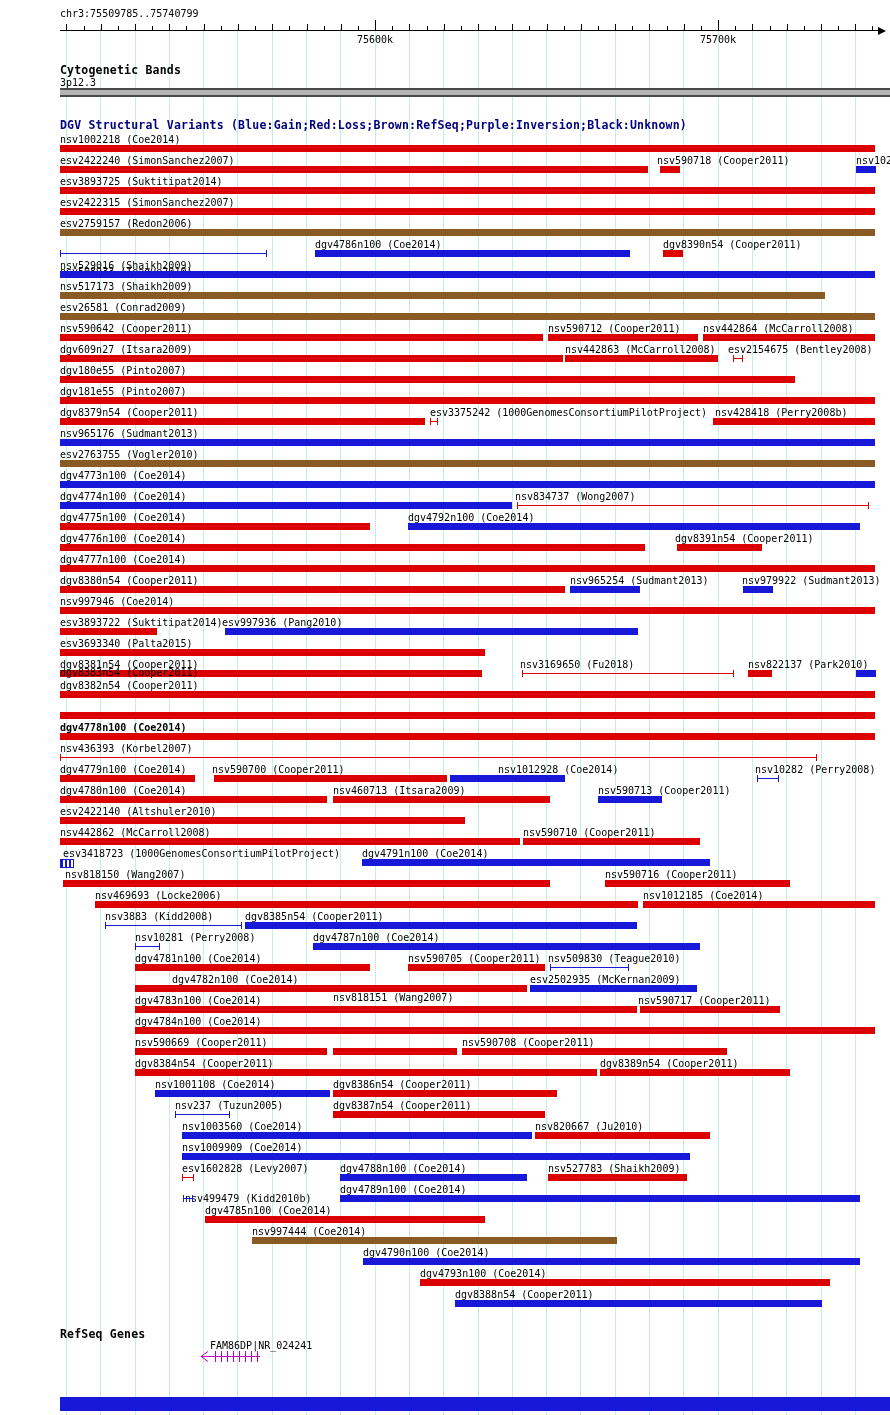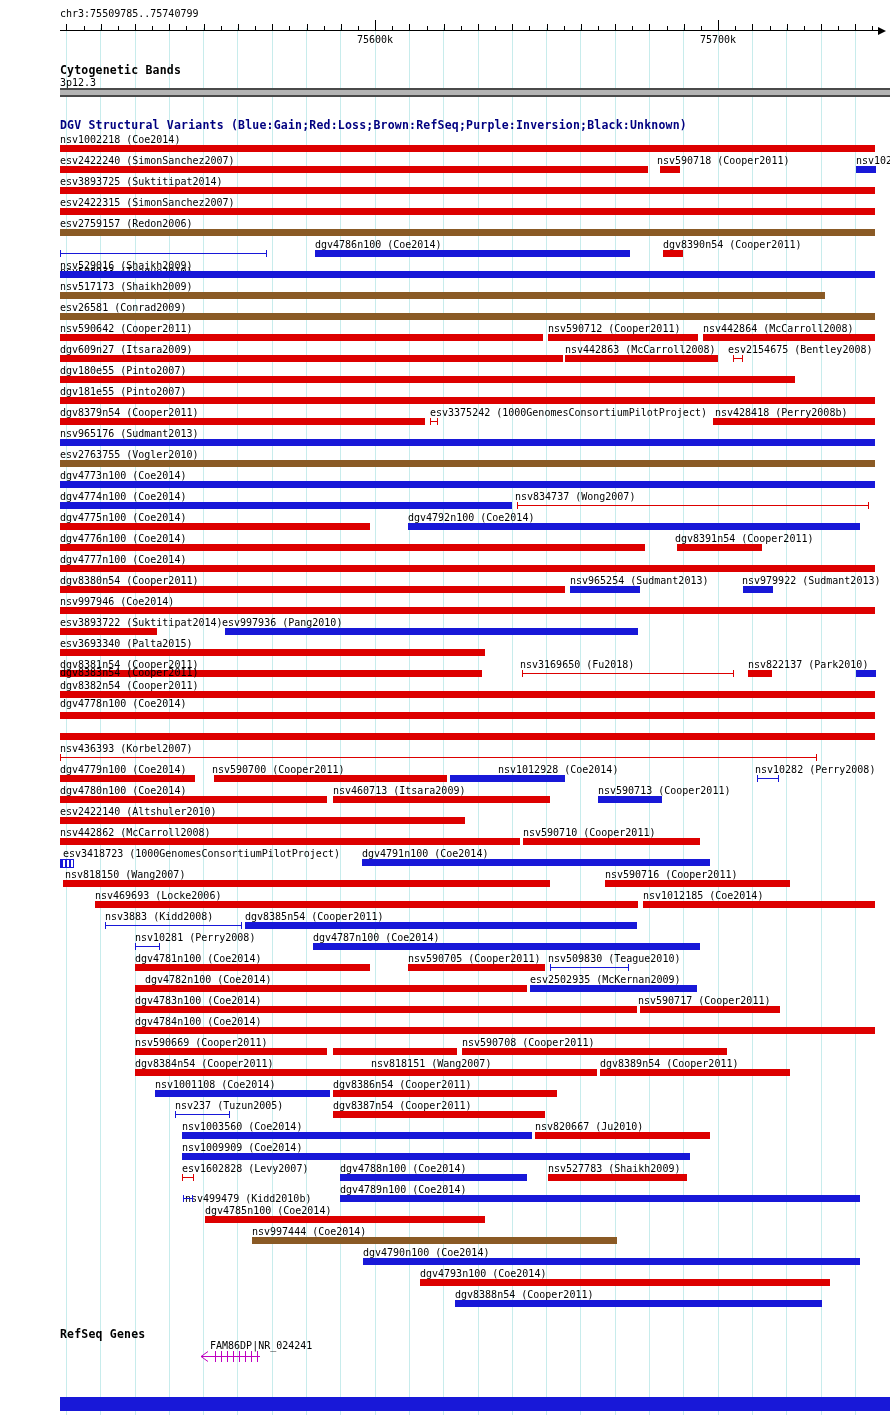--- a/index.html
+++ b/index.html
@@ -179,21 +179,21 @@
       <span class="feat-label" style="left: 520px; top: 659px;">nsv3169650 (Fu2018)</span>
       <span class="feat-label" style="left: 748px; top: 659px;">nsv822137 (Park2010)</span>
       <div class="bar rect" style="left: 60px; top: 670px; width: 422px; background: rgb(221, 0, 0);"></div>
       <div class="bar line" style="left: 522px; top: 670px; width: 210px; border-left: 1px solid rgb(221, 0, 0); border-right: 1px solid rgb(221, 0, 0); background-image: linear-gradient(rgb(221, 0, 0), rgb(221, 0, 0));"></div>
       <div class="bar rect" style="left: 748px; top: 670px; width: 24px; background: rgb(221, 0, 0);"></div>
       <div class="bar rect" style="left: 856px; top: 670px; width: 20px; background: rgb(24, 24, 216);"></div>
       <span class="feat-label" style="left: 60px; top: 680px;">dgv8382n54 (Cooper2011)</span>
       <div class="bar rect" style="left: 60px; top: 691px; width: 815px; background: rgb(221, 0, 0);"></div>
       <span class="feat-label" style="left: 60px; top: 667px; text-align: center;">dgv8383n54 (Cooper2011)</span>
       <div class="bar rect" style="left: 60px; top: 712px; width: 815px; background: rgb(221, 0, 0);"></div>
-      <span class="feat-label" style="left: 60px; top: 698px;">dgv4778n100 (Coe2014)</span>
+      <span class="feat-label" style="left: 60px; top: 722px; font-weight: bold;">dgv4778n100 (Coe2014)</span>
       <div class="bar rect" style="left: 60px; top: 733px; width: 815px; background: rgb(221, 0, 0);"></div>
       <span class="feat-label" style="left: 60px; top: 743px;">nsv436393 (Korbel2007)</span>
       <div class="bar line" style="left: 60px; top: 754px; width: 755px; border-left: 1px solid rgb(221, 0, 0); border-right: 1px solid rgb(221, 0, 0); background-image: linear-gradient(rgb(221, 0, 0), rgb(221, 0, 0));"></div>
       <span class="feat-label" style="left: 60px; top: 764px;">dgv4779n100 (Coe2014)</span>
       <span class="feat-label" style="left: 212px; top: 764px;">nsv590700 (Cooper2011)</span>
       <span class="feat-label" style="left: 450px; top: 764px; margin-left: 48px;">nsv1012928 (Coe2014)</span>
       <span class="feat-label" style="left: 755px; top: 764px;">nsv10282 (Perry2008)</span>
       <div class="bar rect" style="left: 60px; top: 775px; width: 135px; background: rgb(221, 0, 0);"></div>
       <div class="bar rect" style="left: 214px; top: 775px; width: 233px; background: rgb(221, 0, 0);"></div>
       <div class="bar rect" style="left: 450px; top: 775px; width: 115px; background: rgb(24, 24, 216);"></div>
@@ -229,32 +229,32 @@
       <span class="feat-label" style="left: 135px; top: 932px;">nsv10281 (Perry2008)</span>
       <span class="feat-label" style="left: 313px; top: 932px;">dgv4787n100 (Coe2014)</span>
       <div class="bar line" style="left: 135px; top: 943px; width: 23px; border-left: 1px solid rgb(24, 24, 216); border-right: 1px solid rgb(24, 24, 216); background-image: linear-gradient(rgb(24, 24, 216), rgb(24, 24, 216));"></div>
       <div class="bar rect" style="left: 313px; top: 943px; width: 387px; background: rgb(24, 24, 216);"></div>
       <span class="feat-label" style="left: 135px; top: 953px;">dgv4781n100 (Coe2014)</span>
       <span class="feat-label" style="left: 408px; top: 953px;">nsv590705 (Cooper2011)</span>
       <span class="feat-label" style="left: 548px; top: 953px;">nsv509830 (Teague2010)</span>
       <div class="bar rect" style="left: 135px; top: 964px; width: 235px; background: rgb(221, 0, 0);"></div>
       <div class="bar rect" style="left: 408px; top: 964px; width: 137px; background: rgb(221, 0, 0);"></div>
       <div class="bar line" style="left: 550px; top: 964px; width: 77px; border-left: 1px solid rgb(24, 24, 216); border-right: 1px solid rgb(24, 24, 216); background-image: linear-gradient(rgb(24, 24, 216), rgb(24, 24, 216));"></div>
-      <span class="feat-label" style="left: 121px; top: 974px; padding-left: 24px;">dgv4782n100 (Coe2014)</span>
+      <span class="feat-label" style="left: 148px; top: 974px; padding-left: 24px;">dgv4782n100 (Coe2014)</span>
       <span class="feat-label" style="left: 530px; top: 974px;">esv2502935 (McKernan2009)</span>
       <div class="bar rect" style="left: 135px; top: 985px; width: 392px; background: rgb(221, 0, 0);"></div>
       <div class="bar rect" style="left: 530px; top: 985px; width: 167px; background: rgb(24, 24, 216);"></div>
       <span class="feat-label" style="left: 135px; top: 995px;">dgv4783n100 (Coe2014)</span>
       <span class="feat-label" style="left: 638px; top: 995px;">nsv590717 (Cooper2011)</span>
       <div class="bar rect" style="left: 135px; top: 1006px; width: 502px; background: rgb(221, 0, 0);"></div>
       <div class="bar rect" style="left: 640px; top: 1006px; width: 140px; background: rgb(221, 0, 0);"></div>
       <span class="feat-label" style="left: 135px; top: 1016px;">dgv4784n100 (Coe2014)</span>
       <div class="bar rect" style="left: 135px; top: 1027px; width: 740px; background: rgb(221, 0, 0);"></div>
       <span class="feat-label" style="left: 135px; top: 1037px;">nsv590669 (Cooper2011)</span>
-      <span class="feat-label" style="left: 333px; top: 1058px; margin-left: 38px;">nsv818151 (Wang2007)</span>
+      <span class="feat-label" style="left: 333px; top: 992px;">nsv818151 (Wang2007)</span>
       <span class="feat-label" style="left: 462px; top: 1037px;">nsv590708 (Cooper2011)</span>
       <div class="bar rect" style="left: 135px; top: 1048px; width: 192px; background: rgb(221, 0, 0);"></div>
       <div class="bar rect" style="left: 333px; top: 1048px; width: 124px; background: rgb(221, 0, 0);"></div>
       <div class="bar rect" style="left: 462px; top: 1048px; width: 265px; background: rgb(221, 0, 0);"></div>
       <span class="feat-label" style="left: 135px; top: 1058px;">dgv8384n54 (Cooper2011)</span>
       <span class="feat-label" style="left: 600px; top: 1058px;">dgv8389n54 (Cooper2011)</span>
       <div class="bar rect" style="left: 135px; top: 1069px; width: 462px; background: rgb(221, 0, 0);"></div>
       <div class="bar rect" style="left: 600px; top: 1069px; width: 190px; background: rgb(221, 0, 0);"></div>
       <span class="feat-label" style="left: 155px; top: 1079px;">nsv1001108 (Coe2014)</span>
       <span class="feat-label" style="left: 333px; top: 1079px;">dgv8386n54 (Cooper2011)</span>

